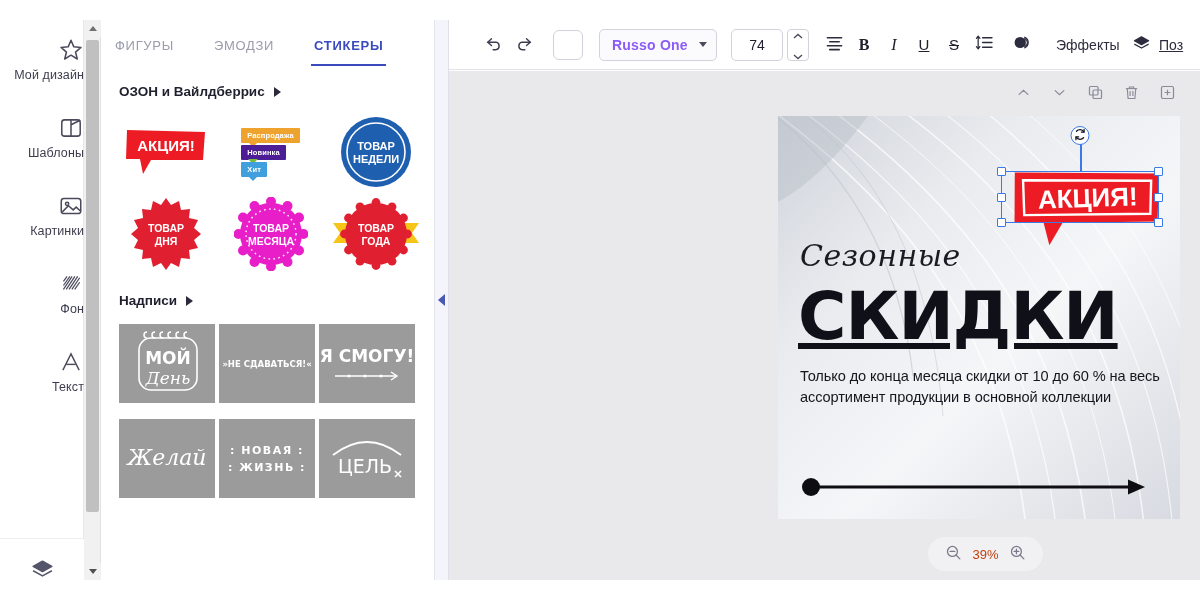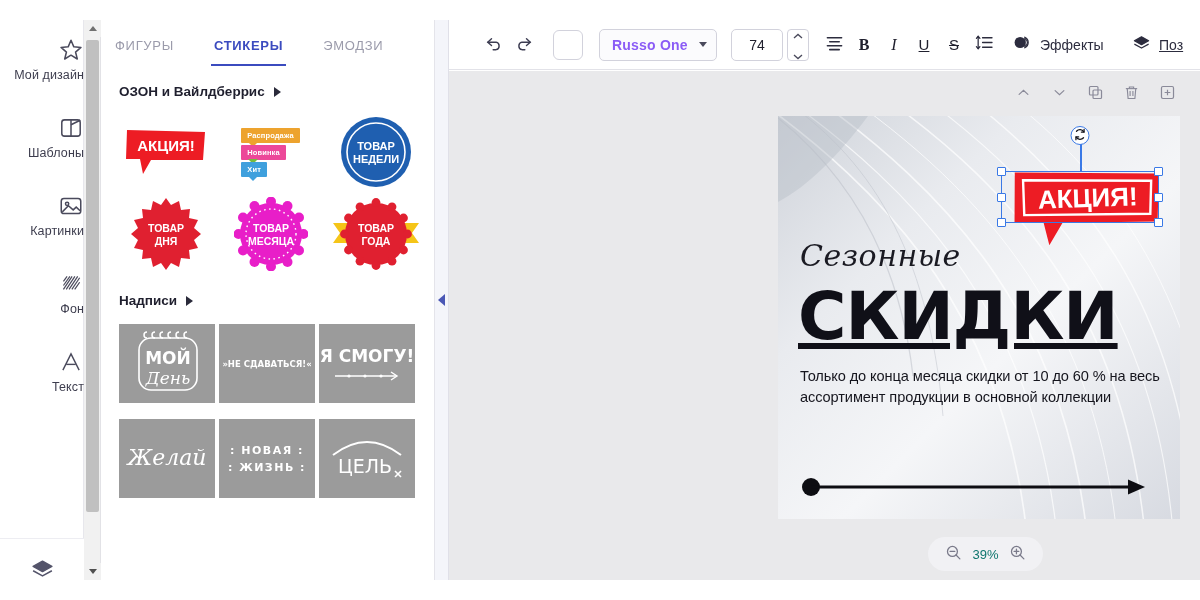--- a/index.html
+++ b/index.html
@@ -94,21 +94,21 @@
   .badge {
     color:#fff; font-size:7.5px; font-weight:700; padding:3px 6px 3px 6px;
     position:relative; border-radius:1px; letter-spacing:.1px; white-space:nowrap;
   }
   .badge::after {
     content:""; position:absolute; left:7px; bottom:-4px;
     border-left:5px solid transparent; border-right:5px solid transparent;
     border-top:5px solid currentColor;
   }
   .badge.orange { background:#eda32e; } .badge.orange::after { color:#eda32e; }
-  .badge.green { background:#ec4899; } .badge.green::after { color:#76bb3f; }
+  .badge.green { background:#4c1d95; } .badge.green::after { color:#76bb3f; }
   .badge.blue { background:#3fa0dd; } .badge.blue::after { color:#3fa0dd; }
 
   
   .collapse-handle {
     position:absolute; left:435px; top:20px; width:14px; height:560px;
     background:#f4f5fa; border-right:1px solid #e0e0e8;
     display:flex; align-items:center; justify-content:center; cursor:pointer;
   }
   .collapse-handle .tri-l {
     width:0;height:0;border-top:6px solid transparent;border-bottom:6px solid transparent;
@@ -140,21 +140,21 @@
   .size-box {
     margin-left:14px; height:32px; width:52px; border:1px solid #d2d2dc; border-radius:5px;
     background:#fff; display:flex; align-items:center; justify-content:center;
   }
   .size-box .sz { font-size:14px; color:#20202e; }
   .stepper {
     margin-left:4px; height:32px; width:22px; border:1px solid #d2d2dc; border-radius:4px;
     background:#fff; display:flex; flex-direction:column; align-items:center; justify-content:center; gap:3px; cursor:pointer;
   }
   .effects-btn {
-    display:flex; align-items:center; gap:8px; margin-left:6px; padding:0 8px; height:32px; cursor:pointer;
+    display:flex; align-items:center; gap:24px; margin-left:6px; padding:0 8px; height:32px; cursor:pointer;
   }
   .effects-btn .eb-label { font-size:14px; color:#2c2c3e; }
   .position-btn {
     position:absolute; right:0; top:0; height:50px; display:flex; align-items:center;
     gap:8px; padding-right:0; cursor:pointer; overflow:hidden; width:68px;
   }
   .position-btn .pb-label { font-size:14px; color:#2c2c3e; white-space:nowrap;text-decoration:underline; }
 
   
   .canvas-area {
@@ -203,21 +203,21 @@
     width:19px; height:19px; border-radius:50%; background:#fff; border:1.6px solid #3a79e6;
     display:flex; align-items:center; justify-content:center; cursor:pointer;
   }
 
   
   .zoom-bar {
     position:absolute; left:479px; bottom:9px; width:115px; height:34px;
     background:#f1f1f4; border-radius:18px; display:flex; align-items:center;
     justify-content:space-around; padding:0 12px;
   }
-  .zoom-bar .zb-val { font-size:13px; color:#0f766e; }
+  .zoom-bar .zb-val { font-size:13px; color:#c2410c; }
   .zb-btn { cursor:pointer; display:flex; align-items:center; color:#7a7a8a; }
 
   
   .bottom-strip { position:absolute; left:0; bottom:0; width:1200px; height:20px; background:#ffffff; }
 </style>
 </head>
 <body>
 
 <div id="app">
 
@@ -301,25 +301,25 @@
         <span class="tri down"></span>
       </div>
   </div>
 
   <div class="panel">
 
     <div class="tabs">
       <div class="tab">
           <span>ФИГУРЫ</span>
         </div>
+      <div class="tab">
+          <span>ЭМОДЗИ</span>
+        </div>
       <div class="tab active">
           <span>СТИКЕРЫ</span>
-        </div>
-      <div class="tab">
-          <span>ЭМОДЗИ</span>
         </div>
     </div>
 
     <div class="section-head">
       <span class="sh-title">ОЗОН и Вайлдберрис</span>
       <span class="chev-r"></span>
     </div>
 
     <div class="sticker-grid">
       <div class="sticker-cell">

